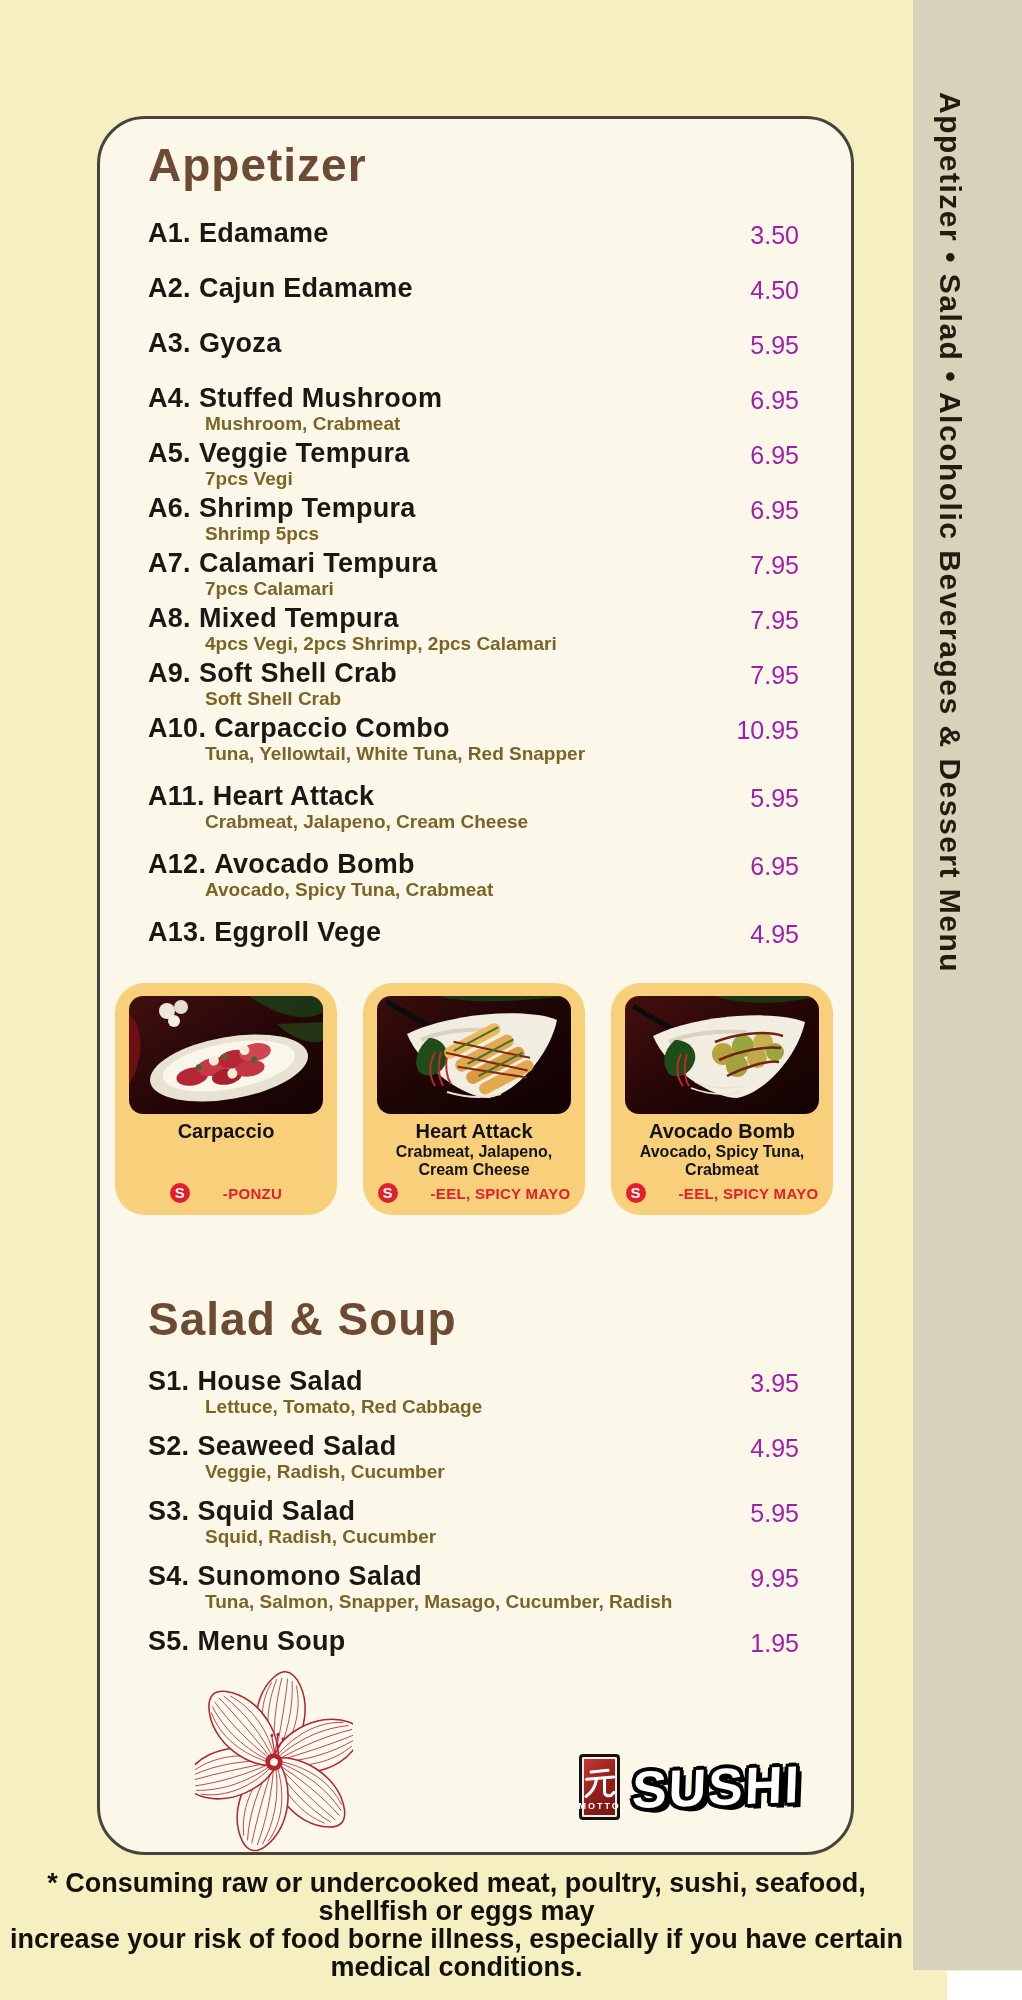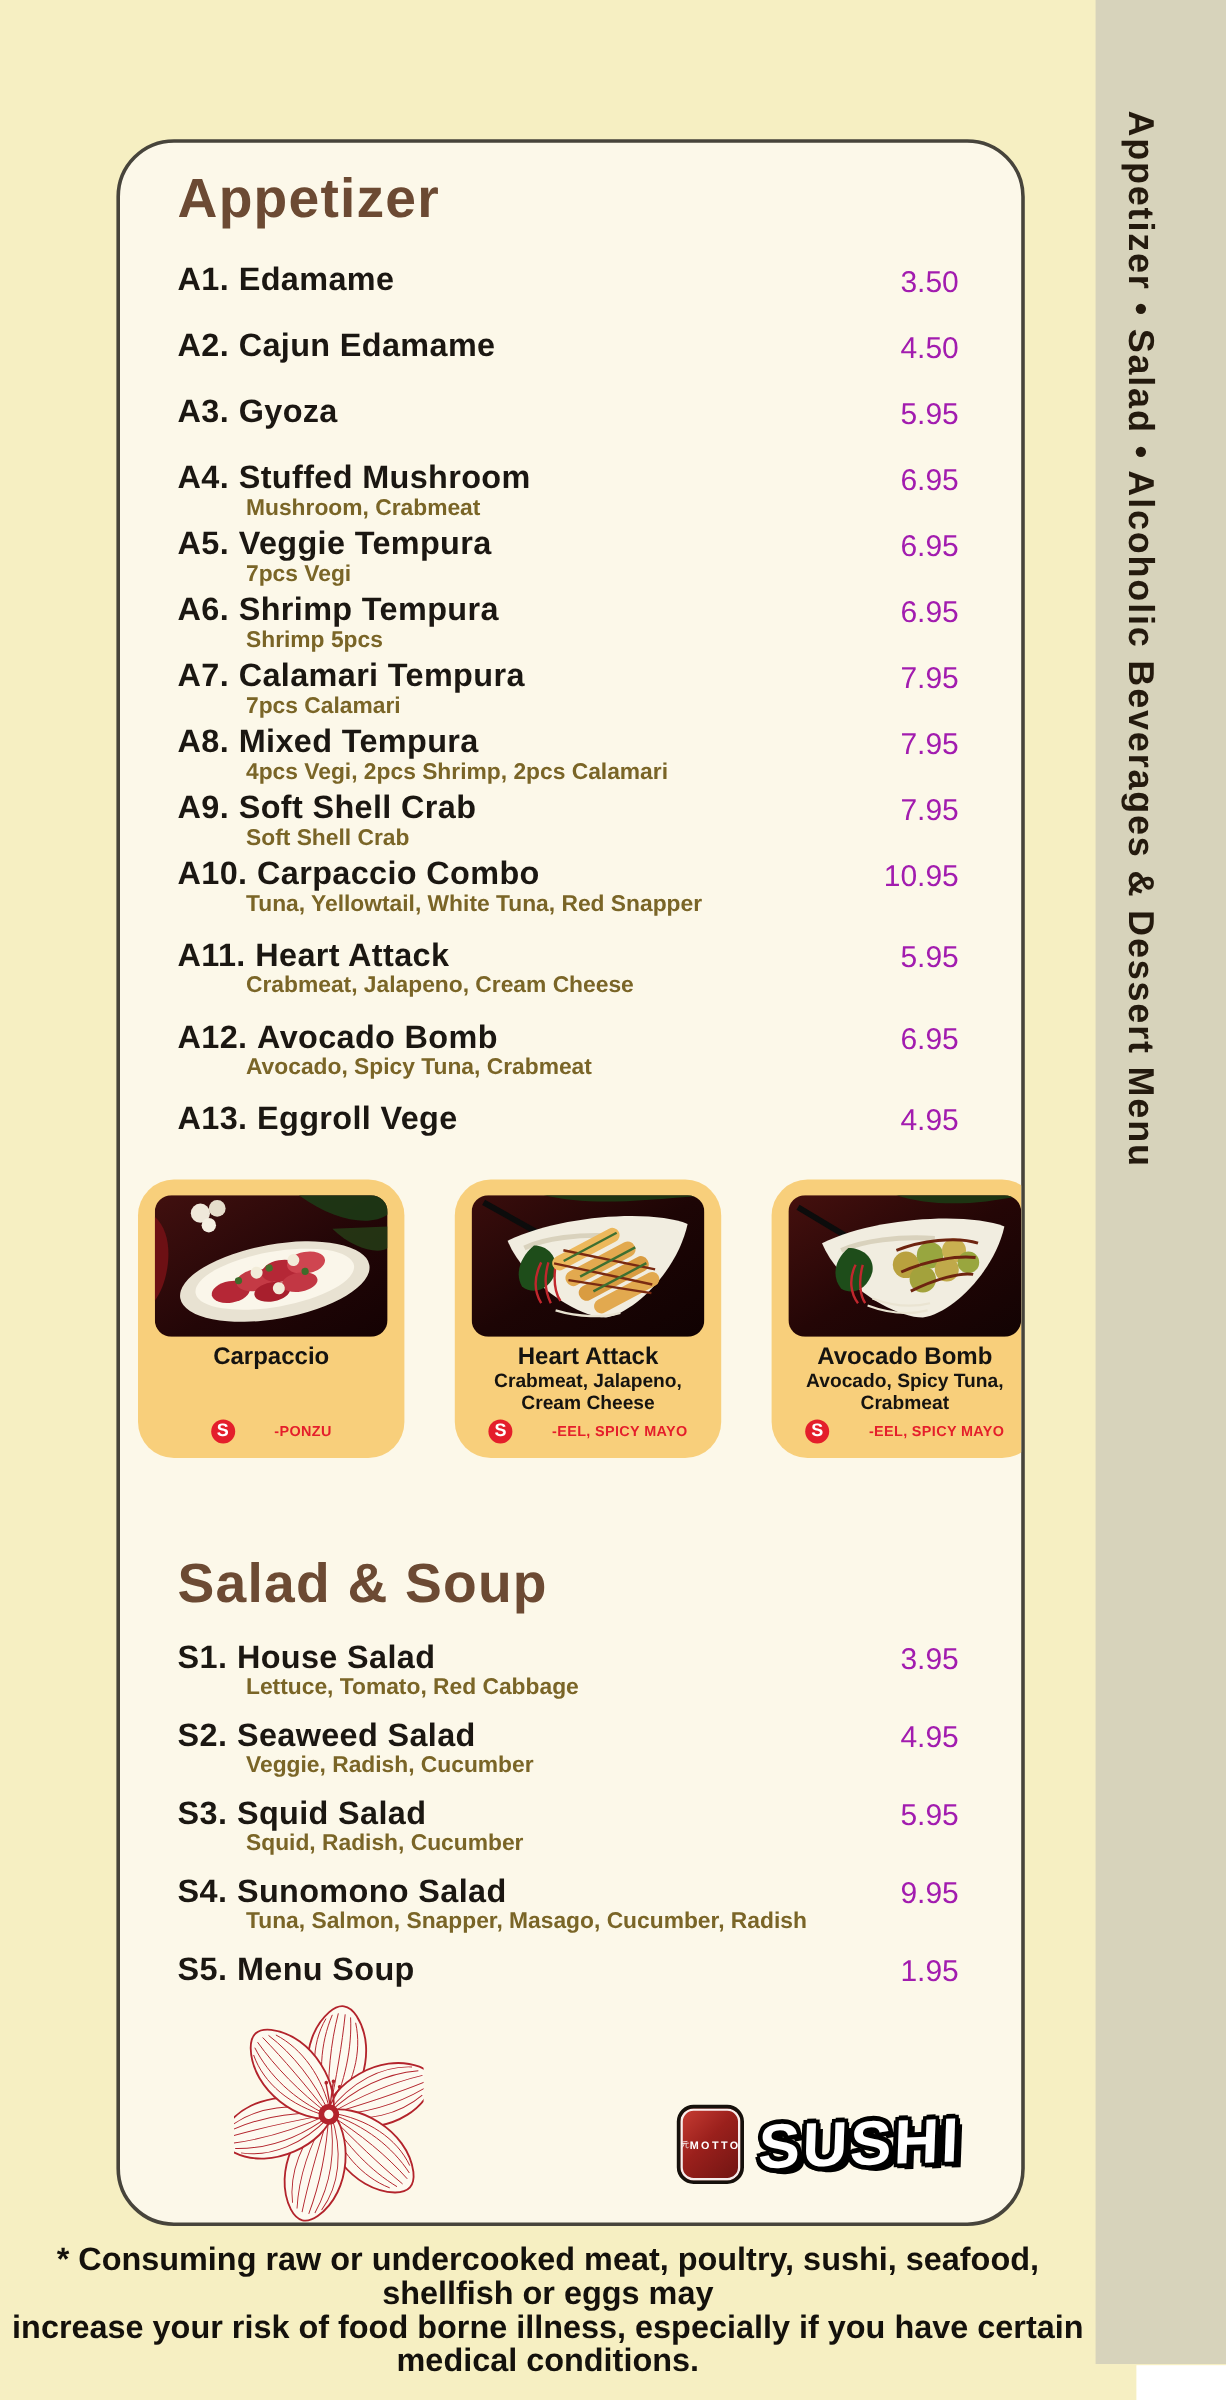--- a/index.html
+++ b/index.html
@@ -35,44 +35,44 @@
   .item-row { display:flex; justify-content:space-between; align-items:flex-start; height:55px; box-sizing:border-box; }
   .item-row.tall { height:68px; }
   .item-row.last { height:50px; }
   .item-row.s-row { height:65px; }
   .name-line { font-size:27px; line-height:30px; font-weight:bold; color:#1B1712; letter-spacing:0.3px; }
   .item-num { margin-right:8px; }
   .item-desc { font-size:19px; line-height:22px; font-weight:bold; color:#7A6527; padding-left:57px; }
   .item-price { font-size:25px; line-height:30px; color:#a21caf; font-weight:500; padding-top:2px; }
 
   
-  .photo-row { display:flex; gap:42px; margin:16px 0 0 15px; }
+  .photo-row { display:flex; gap:26px; margin:16px 0 0 15px; }
   .photo-card {
     width:222px; height:232px; background:#F8CF7B; border-radius:30px;
     box-sizing:border-box; padding:13px 14px 0; text-align:center; flex:0 0 auto;
   }
   .photo-img { width:194px; height:118px; border-radius:14px; display:block; }
   .photo-title { font-size:20px; line-height:23px; font-weight:bold; color:#151310; margin-top:6px; }
   .photo-desc { font-size:16px; line-height:18px; font-weight:bold; color:#151310; min-height:36px; }
   .sauce-line { margin-top:4px; display:flex; align-items:center; justify-content:center; gap:5px; }
   .s-badge {
     width:20px; height:20px; border-radius:50%; background:#E41E2B;
     color:#fff; font-size:15px; font-weight:bold; line-height:20px; text-align:center; flex:0 0 auto;
   }
-  .sauce-text { color:#E41E2B; font-size:12px; font-weight:bold; letter-spacing:0.3px; white-space:nowrap;margin-left:28px; }
+  .sauce-text { color:#E41E2B; font-size:15px; font-weight:bold; letter-spacing:0.3px; white-space:nowrap;margin-left:28px; }
 
   
   .bottom-art { display:flex; align-items:flex-start; margin:-10px 50px 0 95px; height:195px; }
   .flower { width:158px; height:192px; flex:0 0 auto; }
   .logo-group { display:flex; align-items:center; gap:12px; margin:88px 0 0 auto; }
   .logo-badge {
-    width:56px; height:66px; border-radius:14px; border:3px solid #16110C;
+    width:41px; height:66px; border-radius:4px; border:3px solid #16110C;
     background:linear-gradient(135deg,#C93D34 0%,#9A201C 45%,#6E1412 100%);
     box-shadow:inset 0 0 0 2px rgba(255,255,255,0.92);
-    box-sizing:border-box; display:flex; flex-direction:row; align-items:center; justify-content:center;
+    box-sizing:border-box; display:flex; flex-direction:column; align-items:center; justify-content:center;
   }
   .logo-kanji-svg { width:36px; height:36px; display:block; }
   .logo-motto { font-size:9px; font-weight:bold; color:#fff; letter-spacing:2px; margin-top:1px; }
   .brand-text {
     font-size:52px; font-weight:bold; color:#ffffff; letter-spacing:2px;
     transform:rotate(-2deg) skewX(-4deg);
     text-shadow: 4px 0 #000, -4px 0 #000, 0 4px #000, 0 -4px #000,
                  3px 3px #000, -3px 3px #000, 3px -3px #000, -3px -3px #000, 6px 5px #000;
   }
 

